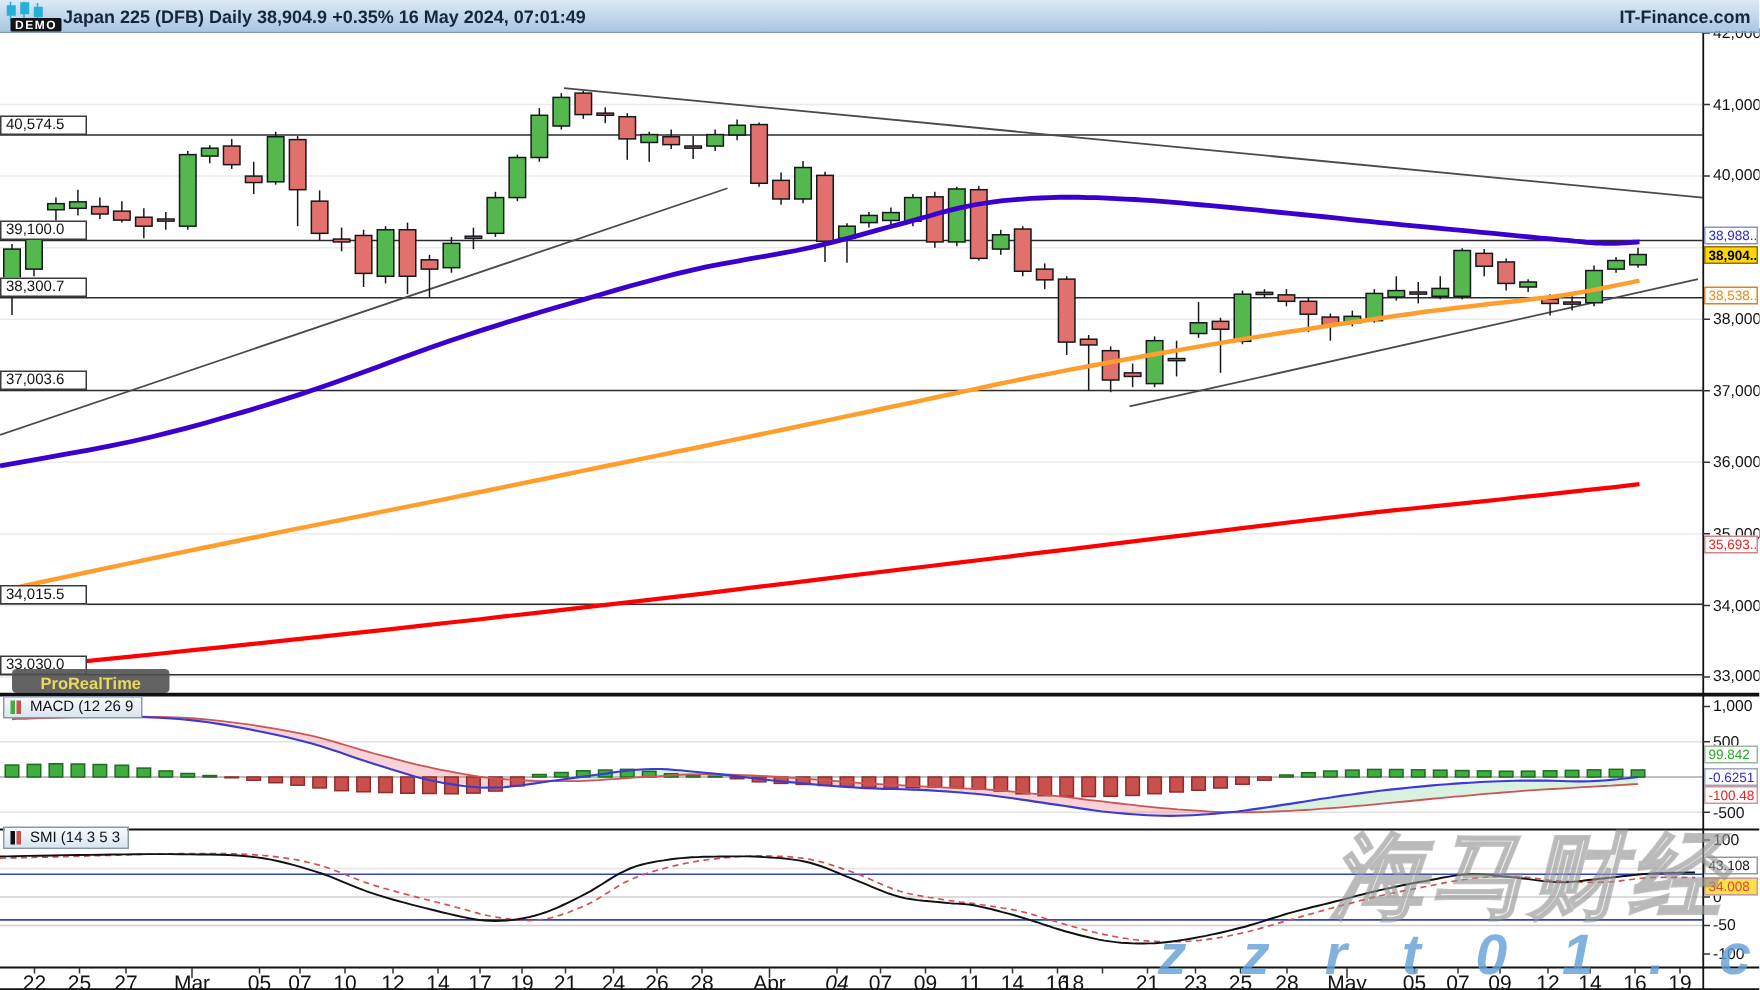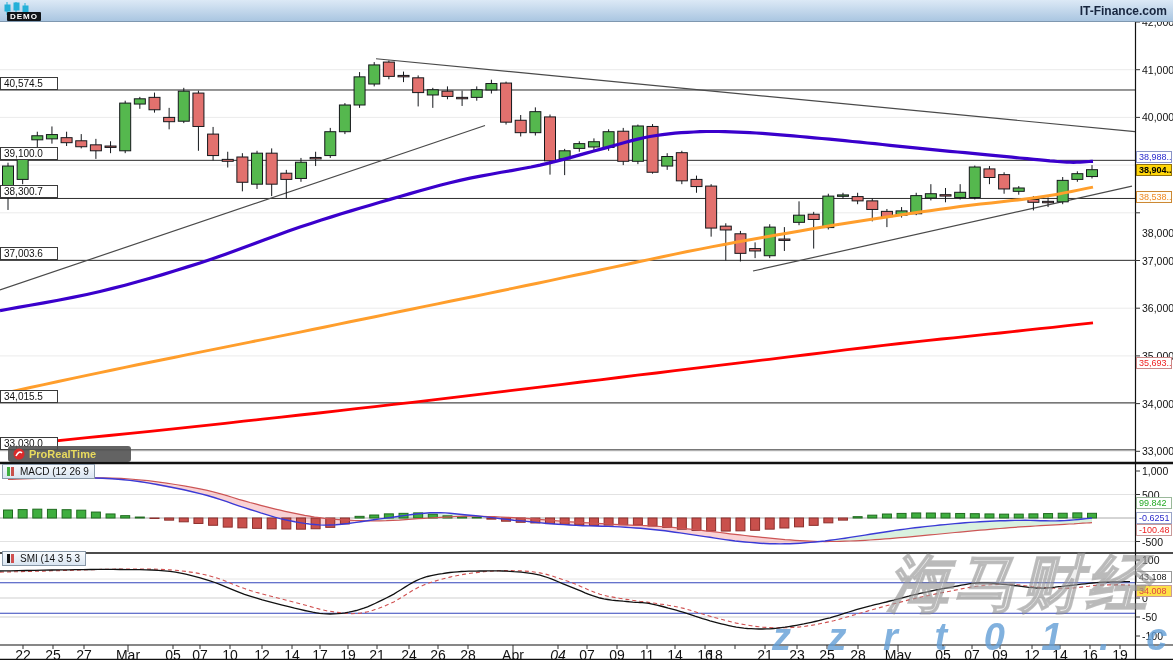--- a/index.html
+++ b/index.html
@@ -31,23 +31,23 @@
     border:1px solid #3a3a3a; font-size:10px; color:#111; line-height:12px;
     padding-left:3px; z-index:3; }
 
   .rtick { position:absolute; left:1142px; font-size:10.5px; color:#111; z-index:2; white-space:nowrap; }
   .vbox { position:absolute; left:1136px; width:36px; height:12px; font-size:9px;
     line-height:11px; padding-left:2px; background:#fff; border:1px solid #9aa4b4;
     overflow:hidden; white-space:nowrap; z-index:3; }
 
   .tlabel { position:absolute; top:647px; font-size:14px; color:#111; transform:translateX(-50%); z-index:2; }
 
-  .prt { position:absolute; left:8px; top:446px; width:123px; height:16px;
+  .prt { position:absolute; left:8px; top:446px; width:105px; height:16px;
     background:rgba(82,82,82,.9); border-radius:3px; display:flex; align-items:center;
-    gap:4px; padding:0 5px; z-index:6; }
+    gap:4px; padding:0 5px; z-index:6;flex-direction:column; }
   .prt .txt { color:#e8da5e; font-size:11px; font-weight:bold; }
 
   .wm-cn { position:absolute; left:888px; top:542px; font-size:62px; font-weight:bold;
     font-style:italic; letter-spacing:4px; color:rgba(215,215,215,.38);
     -webkit-text-stroke:1.5px rgba(120,120,120,.45); z-index:7; font-family:sans-serif; white-space:nowrap; }
   .wm-url { position:absolute; left:772px; top:616px; font-size:38px; font-weight:bold;
     font-style:italic; letter-spacing:13px; color:rgba(97,158,214,.8); z-index:8; white-space:nowrap; }
 
   svg#plot { position:absolute; left:0; top:0; z-index:1; }
 </style>
@@ -62,20 +62,21 @@
         <line x1="4" y1="0" x2="4" y2="13" stroke-width="1"></line>
             <rect x="2" y="3" width="5" height="6"></rect>
         <line x1="13" y1="0" x2="13" y2="13" stroke-width="1"></line>
             <rect x="11" y="1" width="5" height="7"></rect>
         <line x1="22" y1="1" x2="22" y2="12" stroke-width="1"></line>
             <rect x="20" y="4" width="5" height="6"></rect>
       </g>
         </svg>
     </span>
     <span class="demo">DEMO</span>
+    <span class="title">Japan 225 (DFB) Daily 38,904.9 +0.35% 16 May 2024, 07:01:49</span>
     <span class="brand">IT-Finance.com</span>
   </div>
 
 
   <svg id="plot" width="1173" height="660">
       <g>
         <line x1="0" y1="69.7" x2="1135" y2="69.7" stroke="#ebebeb" stroke-width="1"></line>
         <line x1="0" y1="117.4" x2="1135" y2="117.4" stroke="#ebebeb" stroke-width="1"></line>
         <line x1="0" y1="165.1" x2="1135" y2="165.1" stroke="#ebebeb" stroke-width="1"></line>
         <line x1="0" y1="212.8" x2="1135" y2="212.8" stroke="#ebebeb" stroke-width="1"></line>
@@ -602,21 +603,21 @@
 
 <div class="leftlabel" style="top: 76.9963px;">40,574.5</div>
     <div class="leftlabel" style="top: 147.33px;">39,100.0</div>
     <div class="leftlabel" style="top: 185.457px;">38,300.7</div>
     <div class="leftlabel" style="top: 247.328px;">37,003.6</div>
     <div class="leftlabel" style="top: 389.861px;">34,015.5</div>
     <div class="leftlabel" style="top: 436.869px;">33,030.0</div>
     <div class="rtick" style="top: 16px;">42,000</div>
     <div class="rtick" style="top: 63.7px;">41,000</div>
     <div class="rtick" style="top: 111.4px;">40,000</div>
-    <div class="rtick" style="top: 206.8px; margin-top: 20px;">38,000</div>
+    <div class="rtick" style="top: 206.8px;">38,000</div>
     <div class="rtick" style="top: 254.5px;">37,000</div>
     <div class="rtick" style="top: 302.2px;">36,000</div>
     <div class="rtick" style="top: 349.9px;">35,000</div>
     <div class="rtick" style="top: 397.6px;">34,000</div>
     <div class="rtick" style="top: 445.3px;">33,000</div>
     <div class="rtick" style="top: 465px;">1,000</div>
     <div class="rtick" style="top: 488.5px;">500</div>
     <div class="rtick" style="top: 535.5px;">-500</div>
     <div class="rtick" style="top: 554px;">100</div>
     <div class="rtick" style="top: 592px;">0</div>

